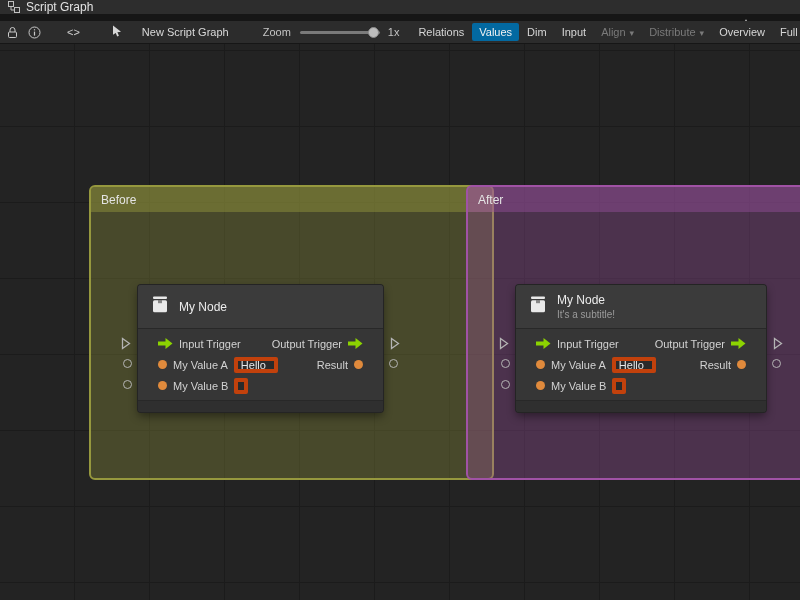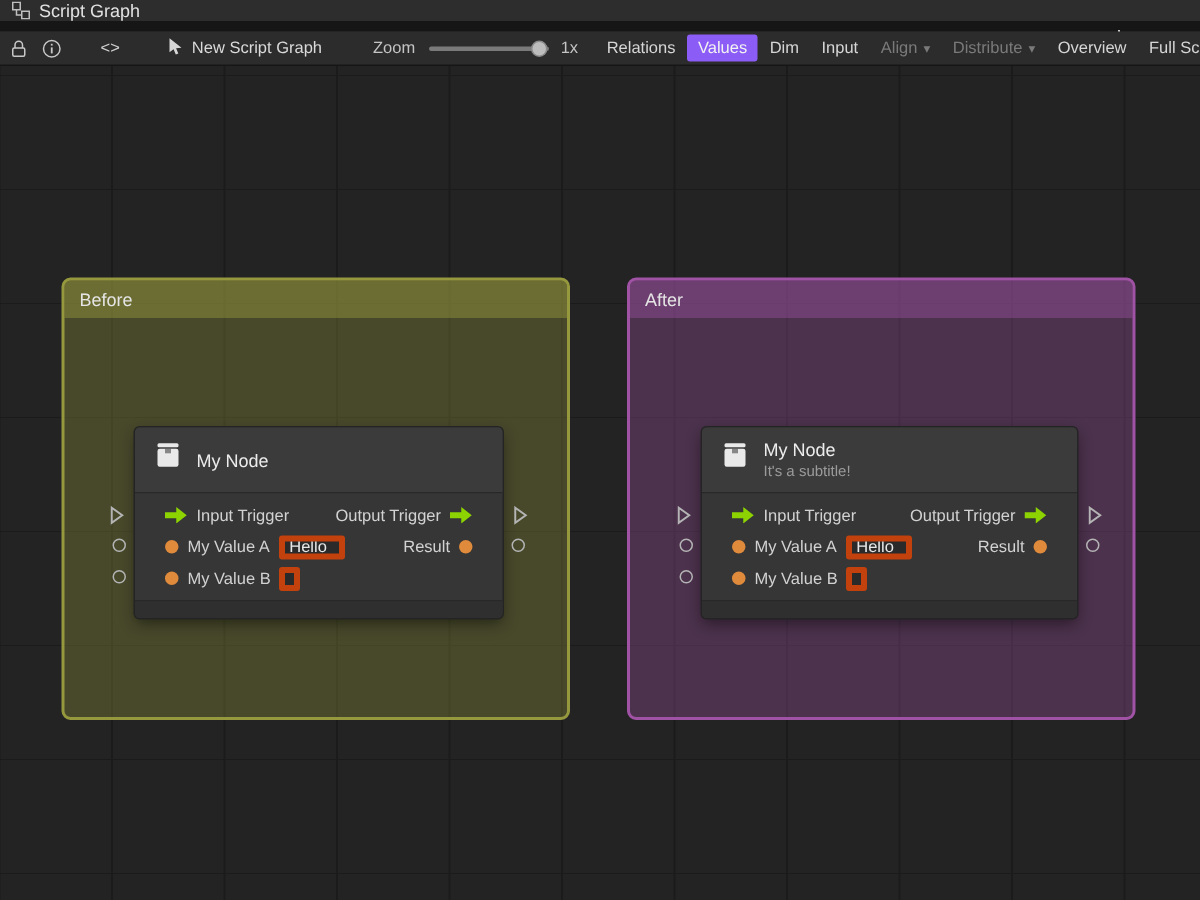--- a/index.html
+++ b/index.html
@@ -30,45 +30,45 @@
     position:absolute; top:21px; left:0; width:800px; height:23px;
     background:#2c2c2c; border-bottom:1px solid #161616;
     display:flex; align-items:center; color:#cfcfcf; font-size:11px;
     overflow:hidden; white-space:nowrap;
   }
   .toolbar > * { flex:0 0 auto; }
   .tb-icon { display:inline-flex; align-items:center; }
   .tb-icon.lock { margin-left:7px; }
   .tb-icon.info { margin-left:10px; }
   .tb-icon.code { margin-left:26px; color:#cfcfcf; font-size:11px; letter-spacing:0; }
-  .graph-name { margin-left:32px; display:inline-flex; align-items:center; gap:6px; color:#dadada; }
+  .graph-name { margin-left:32px; display:inline-flex; align-items:center; gap:20px; color:#dadada; }
   .zoom-label { margin-left:34px; color:#c4c4c4; }
   .slider { margin-left:9px; width:80px; height:3px; background:#7a7a7a; border-radius:2px; position:relative; }
   .knob { position:absolute; right:1px; top:-4px; width:11px; height:11px; border-radius:50%;
           background:#bdbdbd; border:1px solid #8a8a8a; }
   .zoom-value { margin-left:8px; color:#c4c4c4; }
   .tb-buttons { margin-left:12px; display:flex; align-items:center; }
   .tb-btn { padding:3px 7px; margin-right:1px; color:#d6d6d6; border-radius:2px; }
-  .tb-btn.active { background:#8b5cf6; color:#f2f2f2; }
+  .tb-btn.active { background:#0369a1; color:#f2f2f2; }
   .tb-btn.disabled { color:#7a7a7a; }
   .tb-btn .arrow { margin-left:4px; font-size:9px; }
   
   .canvas {
     position:absolute; top:44px; left:0; width:800px; height:556px;
     background-color:#232323;
     background-image:
       linear-gradient(#1b1b1b 1px, transparent 1px),
       linear-gradient(90deg, #1b1b1b 1px, transparent 1px);
     background-size:75px 76px;
     background-position:-1px 6px;
   }
   
   .group {
-    position:absolute; width:339px; height:295px;
-    border-radius:6px; border:2px solid; overflow:visible;
+    position:absolute; width:405px; height:295px;
+    border-radius:6px; border:2px solid; overflow:visible;margin-left:48px;
   }
   .group.before { left:41px; top:141px; border-color:var(--before-border,#96983e); background:var(--before-fill,rgba(150,152,62,.33)); }
   .group.after  { left:418px; top:141px; border-color:var(--after-border,#a052a5); background:var(--after-fill,rgba(160,82,165,.33)); }
   .group-header {
     height:25px; display:flex; align-items:center; padding:0 10px;
     font-size:12px; color:#e4e4e4; border-radius:4px 4px 0 0;
   }
   .group.before .group-header { background:var(--before-header,rgba(150,152,62,.45)); }
   .group.after  .group-header { background:var(--after-header,rgba(160,82,165,.40)); }
   

